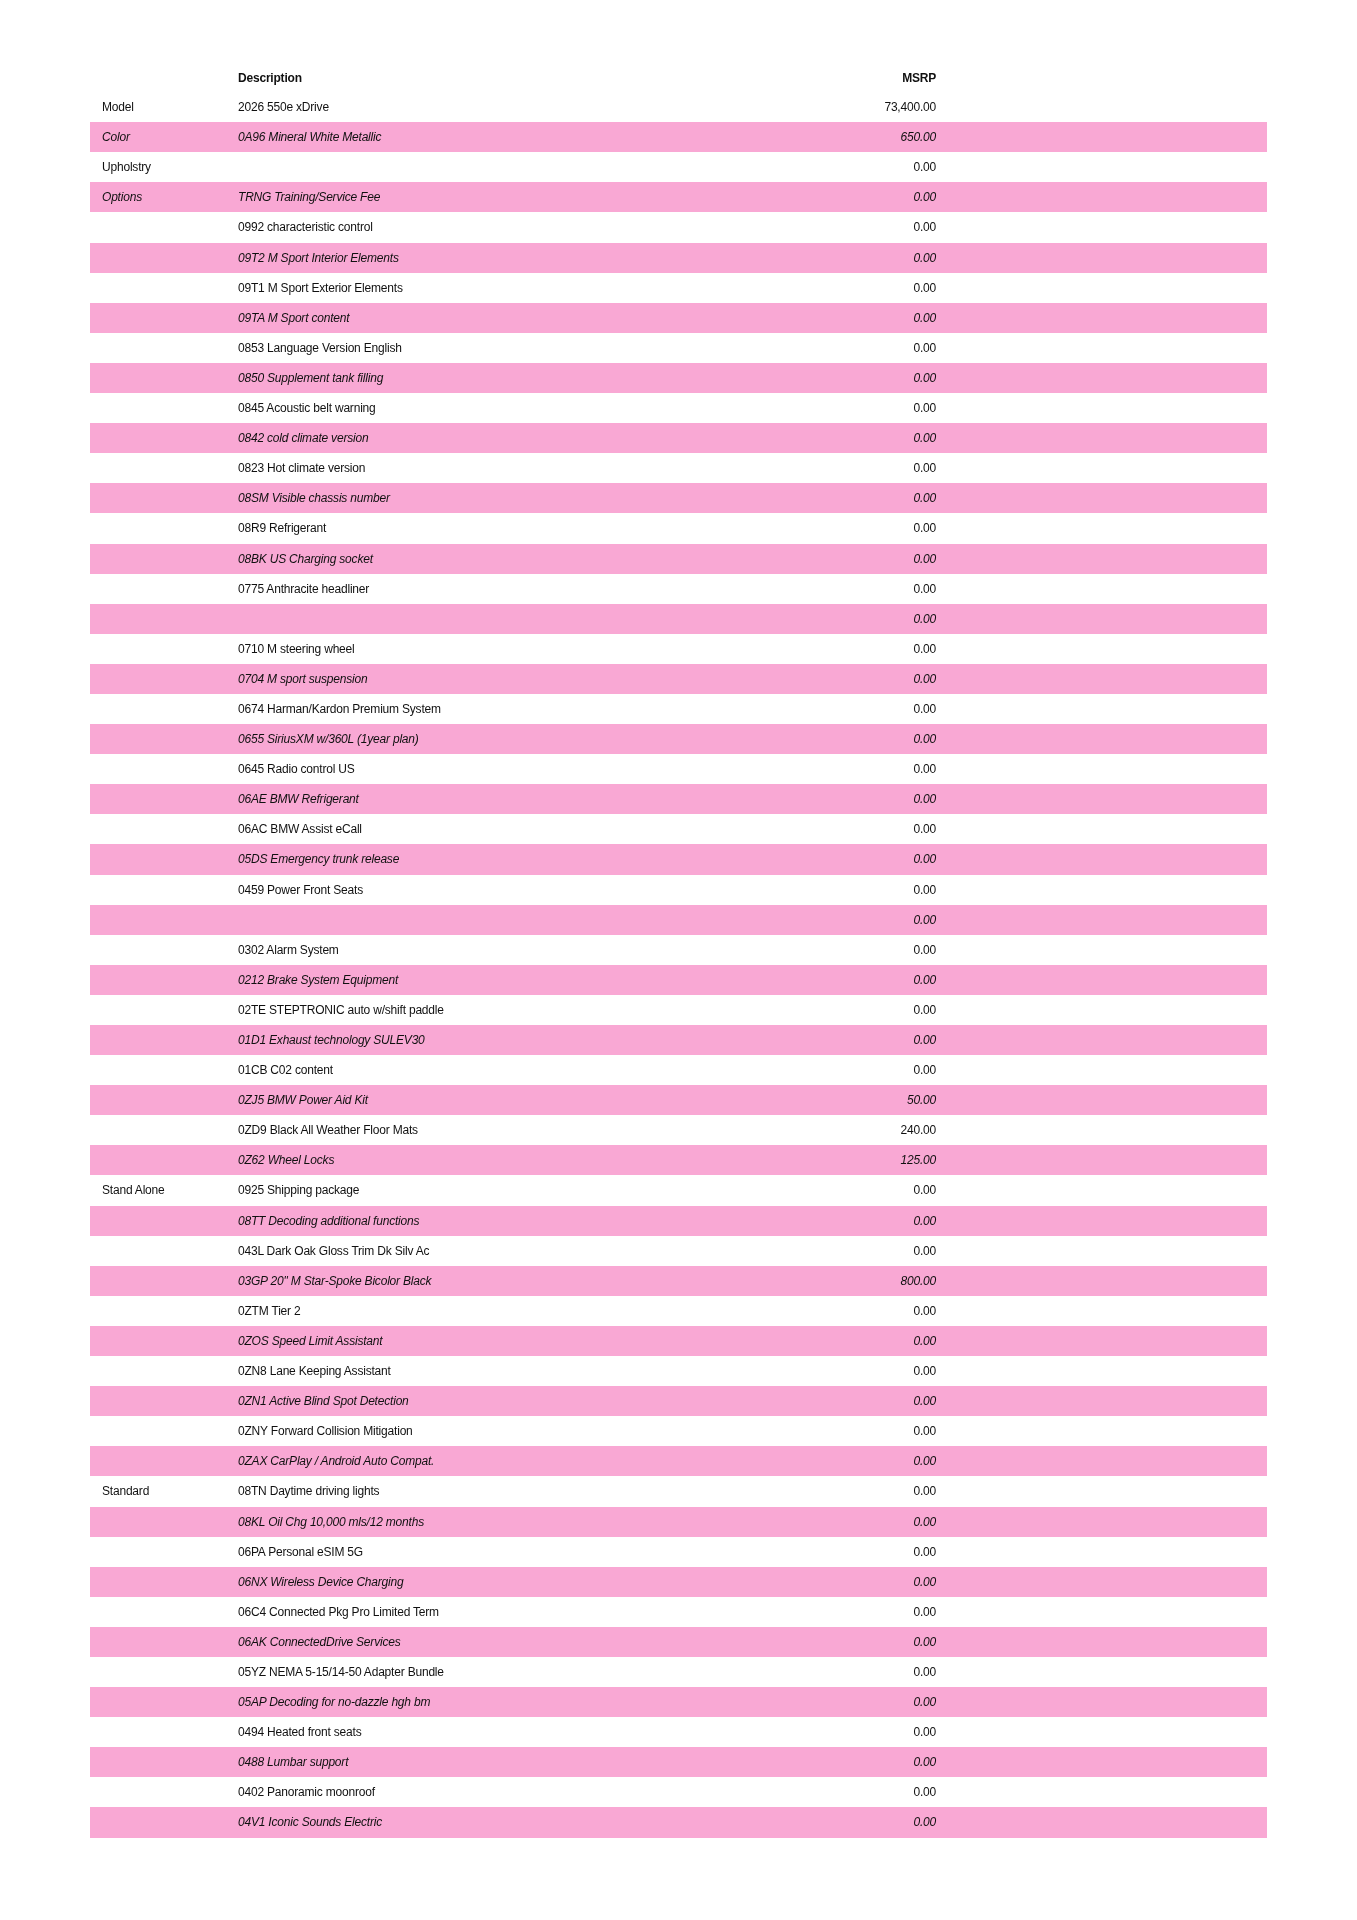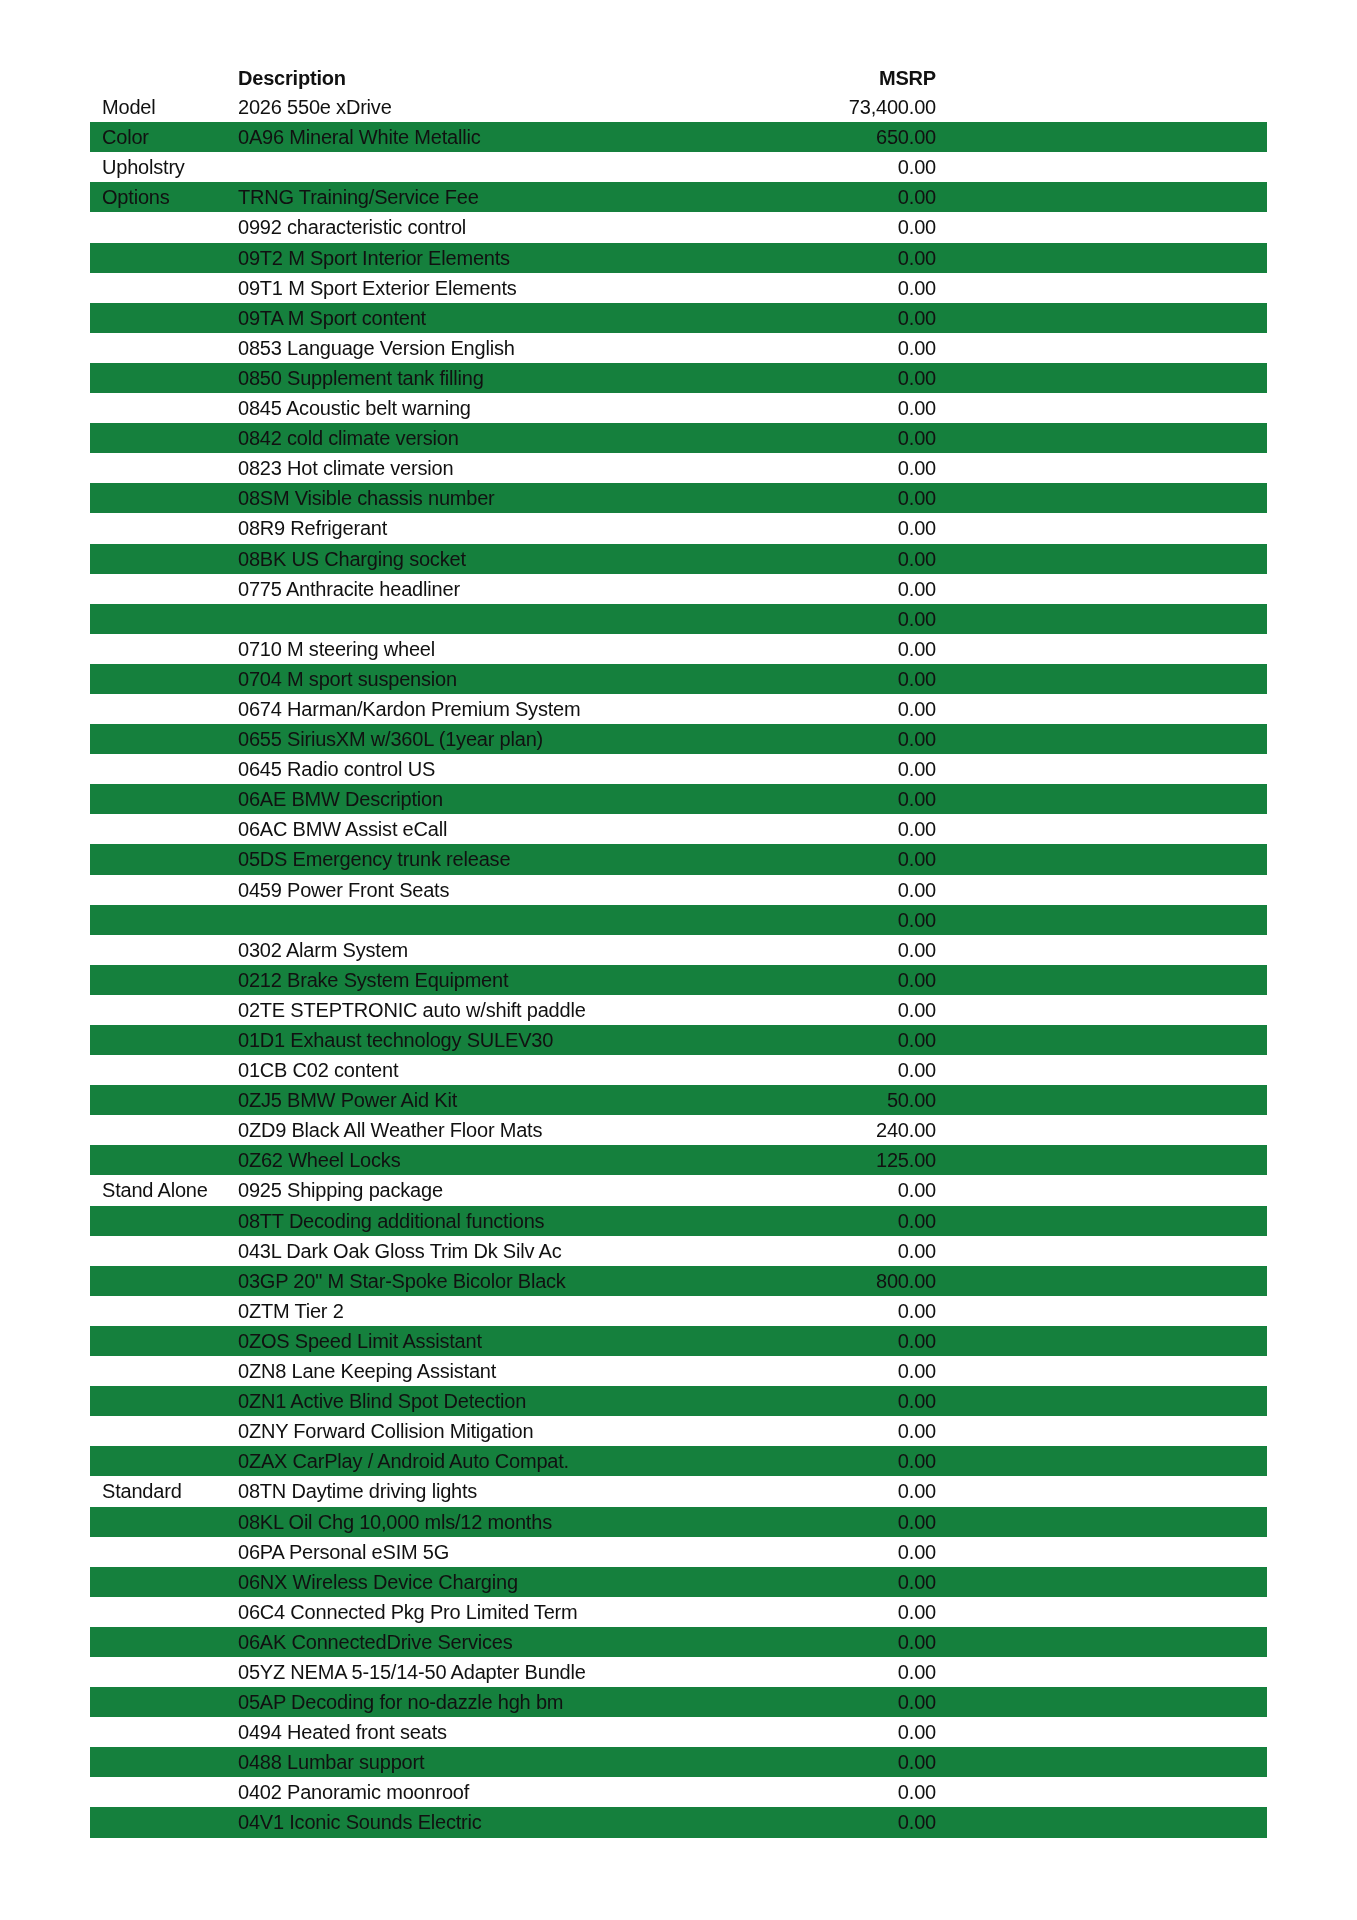--- a/index.html
+++ b/index.html
@@ -18,26 +18,27 @@
     .sheet {
       position: absolute;
       left: 90px;
       top: 62px;
       width: 1177px;
     }
     .row {
       position: relative;
       height: 30.1px;
       width: 1177px;
-      font-size: 20px;
+      font-size: 12px;
       line-height: 30px;
       white-space: nowrap;
     }
     .row.striped {
-      background: #15803d;
+      background: #f9a8d4;
+      font-style: italic;
     }
     .cell {
       position: absolute;
       top: 0;
       height: 30px;
       letter-spacing: -0.2px;
     }
     .cell-category {
       left: 12px;
       width: 135px;
@@ -174,21 +175,21 @@
         <span class="cell cell-desc">0655 SiriusXM w/360L (1year plan)</span>
         <span class="cell cell-msrp">0.00</span>
       </div>
       <div class="row">
         <span class="cell cell-category"></span>
         <span class="cell cell-desc">0645 Radio control US</span>
         <span class="cell cell-msrp">0.00</span>
       </div>
       <div class="row striped">
         <span class="cell cell-category"></span>
-        <span class="cell cell-desc">06AE BMW Description</span>
+        <span class="cell cell-desc">06AE BMW Refrigerant</span>
         <span class="cell cell-msrp">0.00</span>
       </div>
       <div class="row">
         <span class="cell cell-category"></span>
         <span class="cell cell-desc">06AC BMW Assist eCall</span>
         <span class="cell cell-msrp">0.00</span>
       </div>
       <div class="row striped">
         <span class="cell cell-category"></span>
         <span class="cell cell-desc">05DS Emergency trunk release</span>

